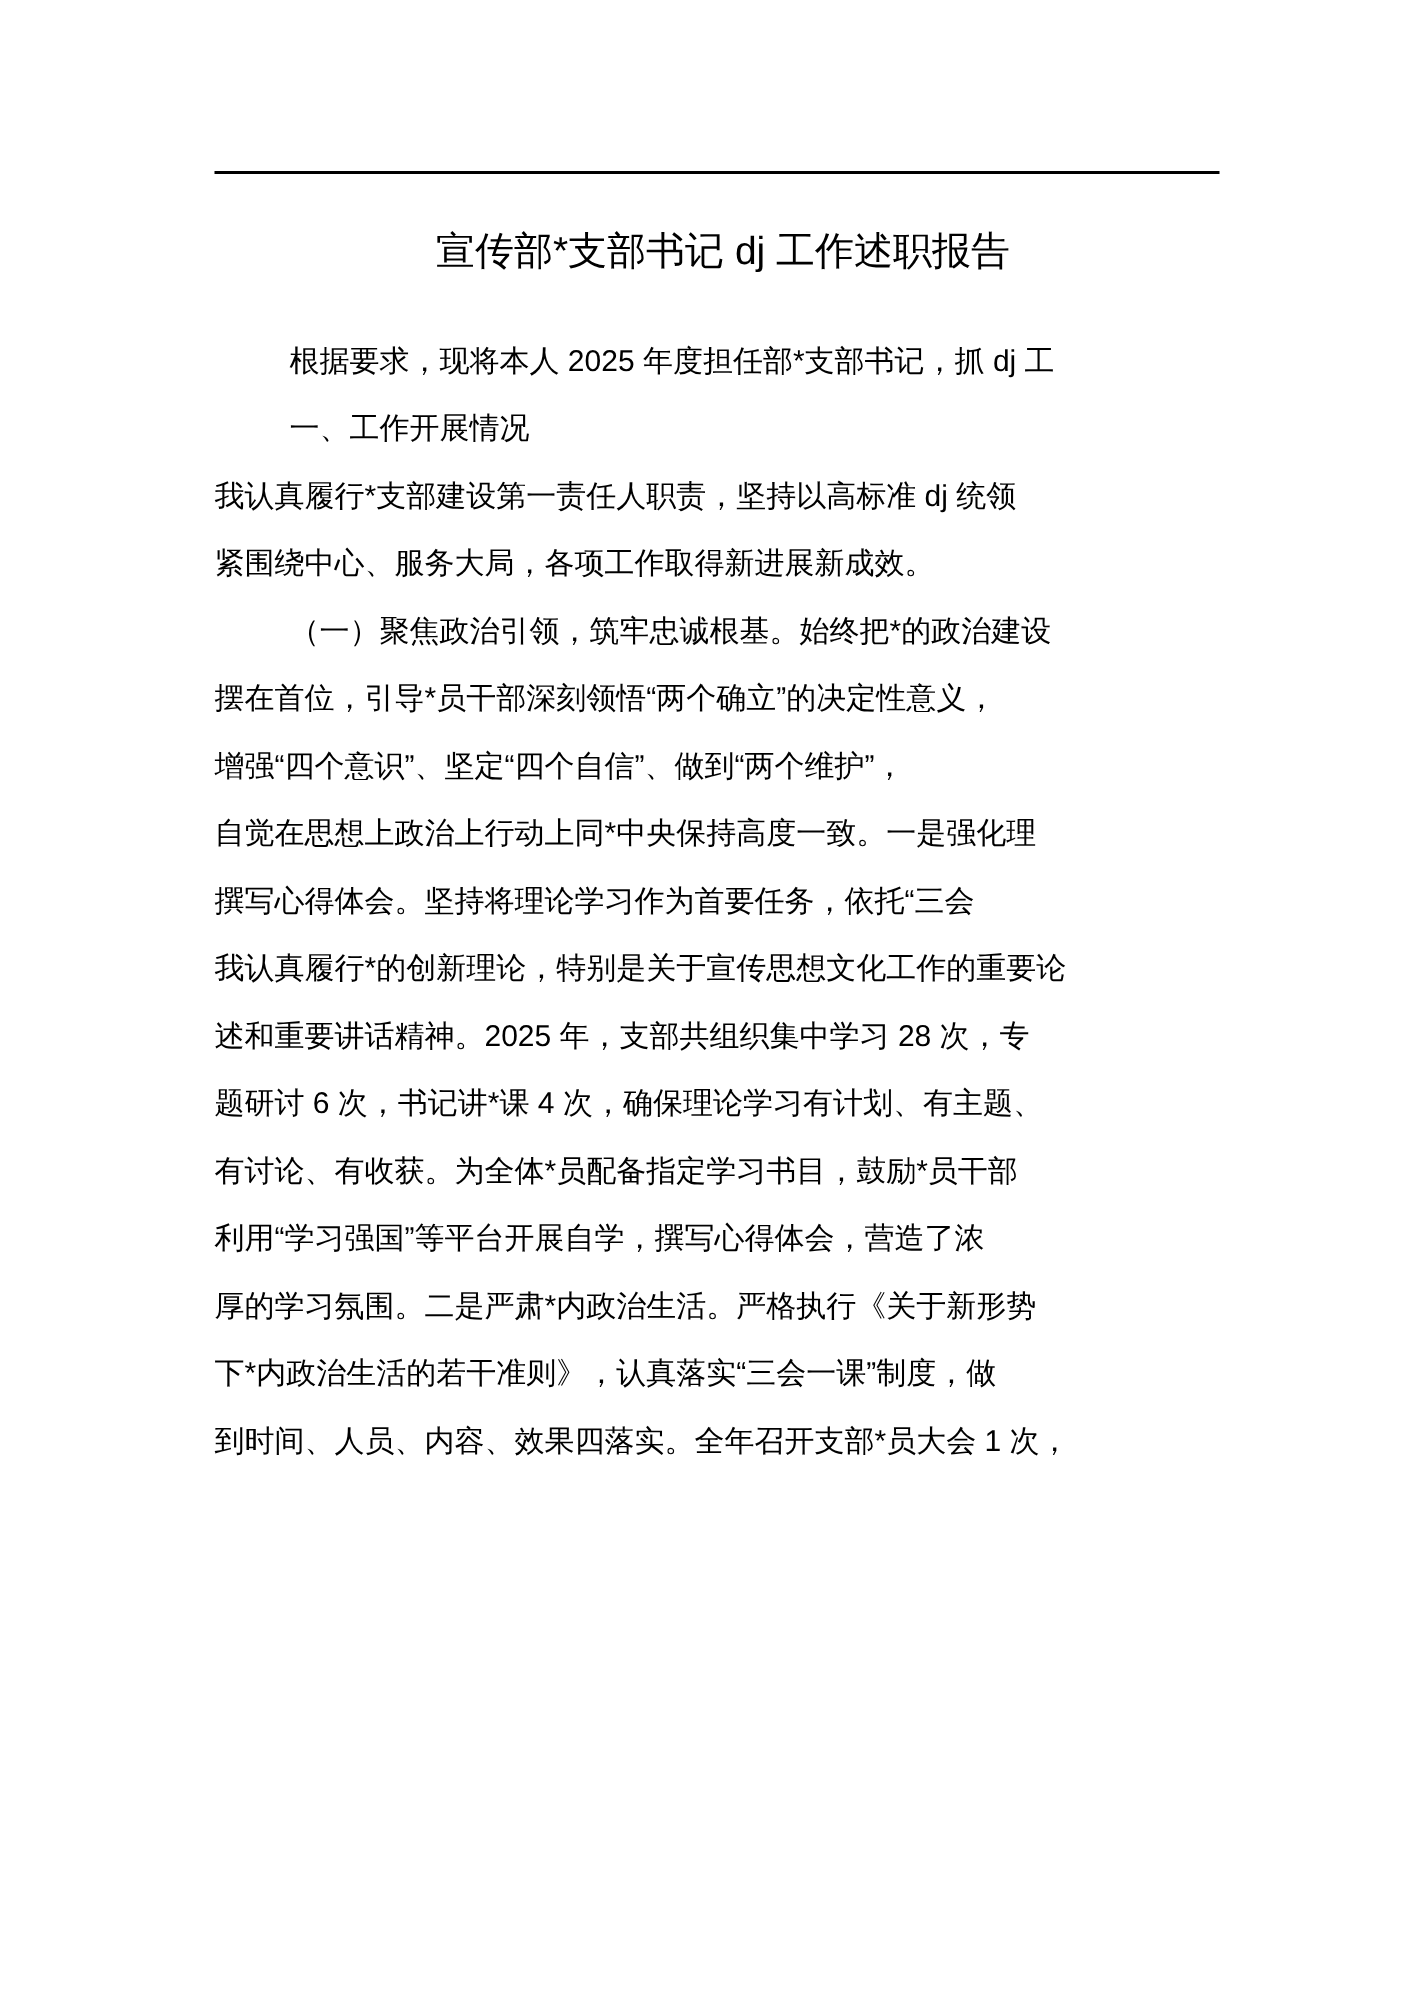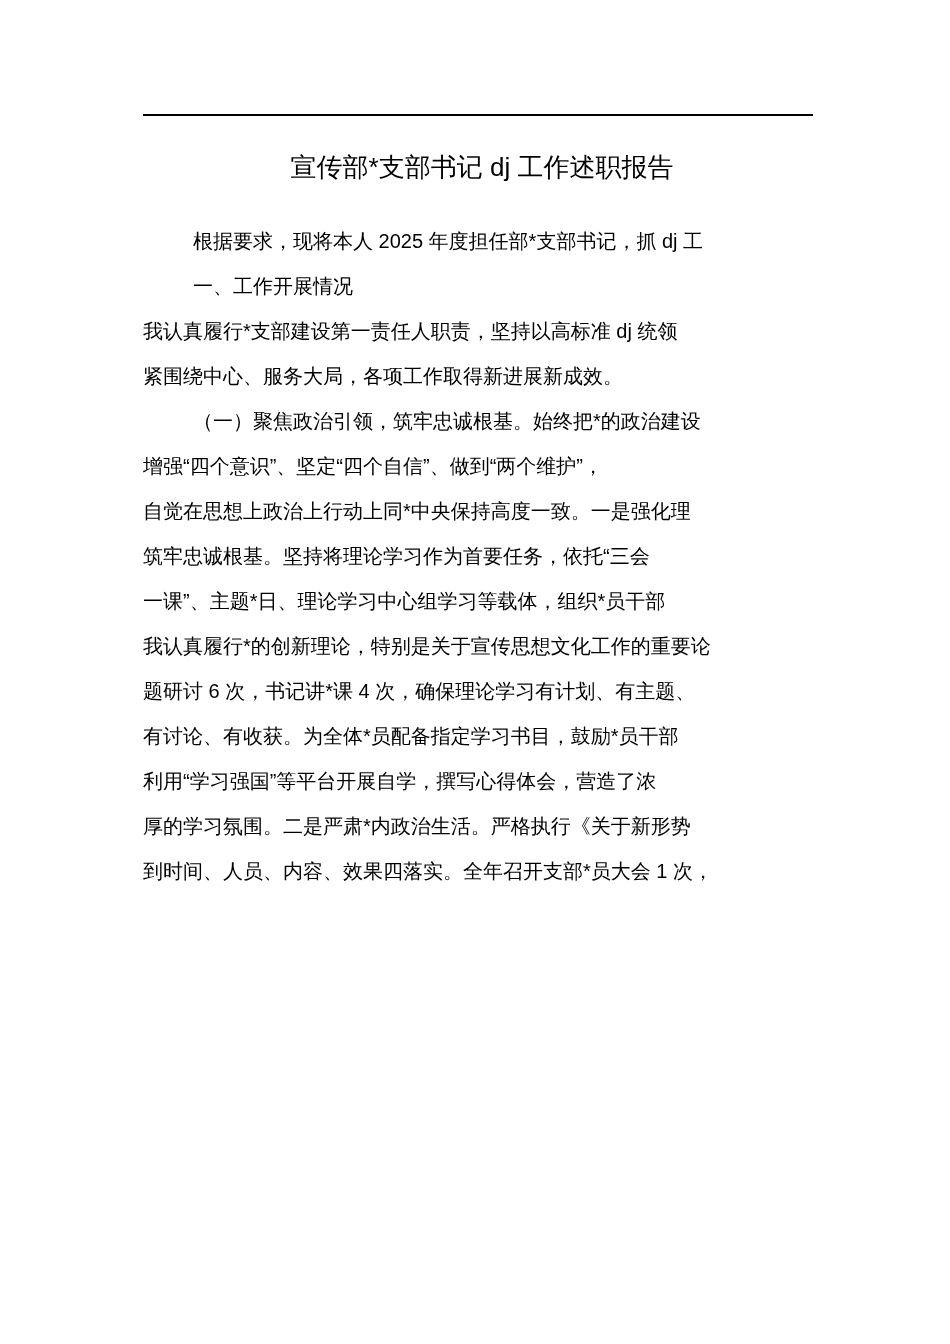--- a/index.html
+++ b/index.html
@@ -57,25 +57,27 @@
 <div class="page">
   <div class="top-rule" style="background: rgb(0, 0, 0);"></div>
   <div class="content">
     <h1 class="doc-title">宣传部*支部书记 dj 工作述职报告</h1>
     <div id="paragraphs">
         <div class="line indent">根据要求，现将本人 2025 年度担任部*支部书记，抓 dj 工</div>
         <div class="line indent">一、工作开展情况</div>
         <div class="line">我认真履行*支部建设第一责任人职责，坚持以高标准 dj 统领</div>
         <div class="line">紧围绕中心、服务大局，各项工作取得新进展新成效。</div>
         <div class="line indent">（一）聚焦政治引领，筑牢忠诚根基。始终把*的政治建设</div>
+        <div class="line">摆在首位，引导*员干部深刻领悟“两个确立”的决定性意义，</div>
         <div class="line">增强“四个意识”、坚定“四个自信”、做到“两个维护”，</div>
         <div class="line">自觉在思想上政治上行动上同*中央保持高度一致。一是强化理</div>
-        <div class="line">筑牢忠诚根基。坚持将理论学习作为首要任务，依托“三会</div>
-        <div class="line">一课”、主题*日、理论学习中心组学习等载体，组织*员干部</div>
+        <div class="line">撰写心得体会。坚持将理论学习作为首要任务，依托“三会</div>
         <div class="line">我认真履行*的创新理论，特别是关于宣传思想文化工作的重要论</div>
+        <div class="line">述和重要讲话精神。2025 年，支部共组织集中学习 28 次，专</div>
         <div class="line">题研讨 6 次，书记讲*课 4 次，确保理论学习有计划、有主题、</div>
         <div class="line">有讨论、有收获。为全体*员配备指定学习书目，鼓励*员干部</div>
         <div class="line">利用“学习强国”等平台开展自学，撰写心得体会，营造了浓</div>
         <div class="line">厚的学习氛围。二是严肃*内政治生活。严格执行《关于新形势</div>
+        <div class="line">下*内政治生活的若干准则》，认真落实“三会一课”制度，做</div>
         <div class="line">到时间、人员、内容、效果四落实。全年召开支部*员大会 1 次，</div>
       </div>
   </div>
 </div>
 
 </body></html>

